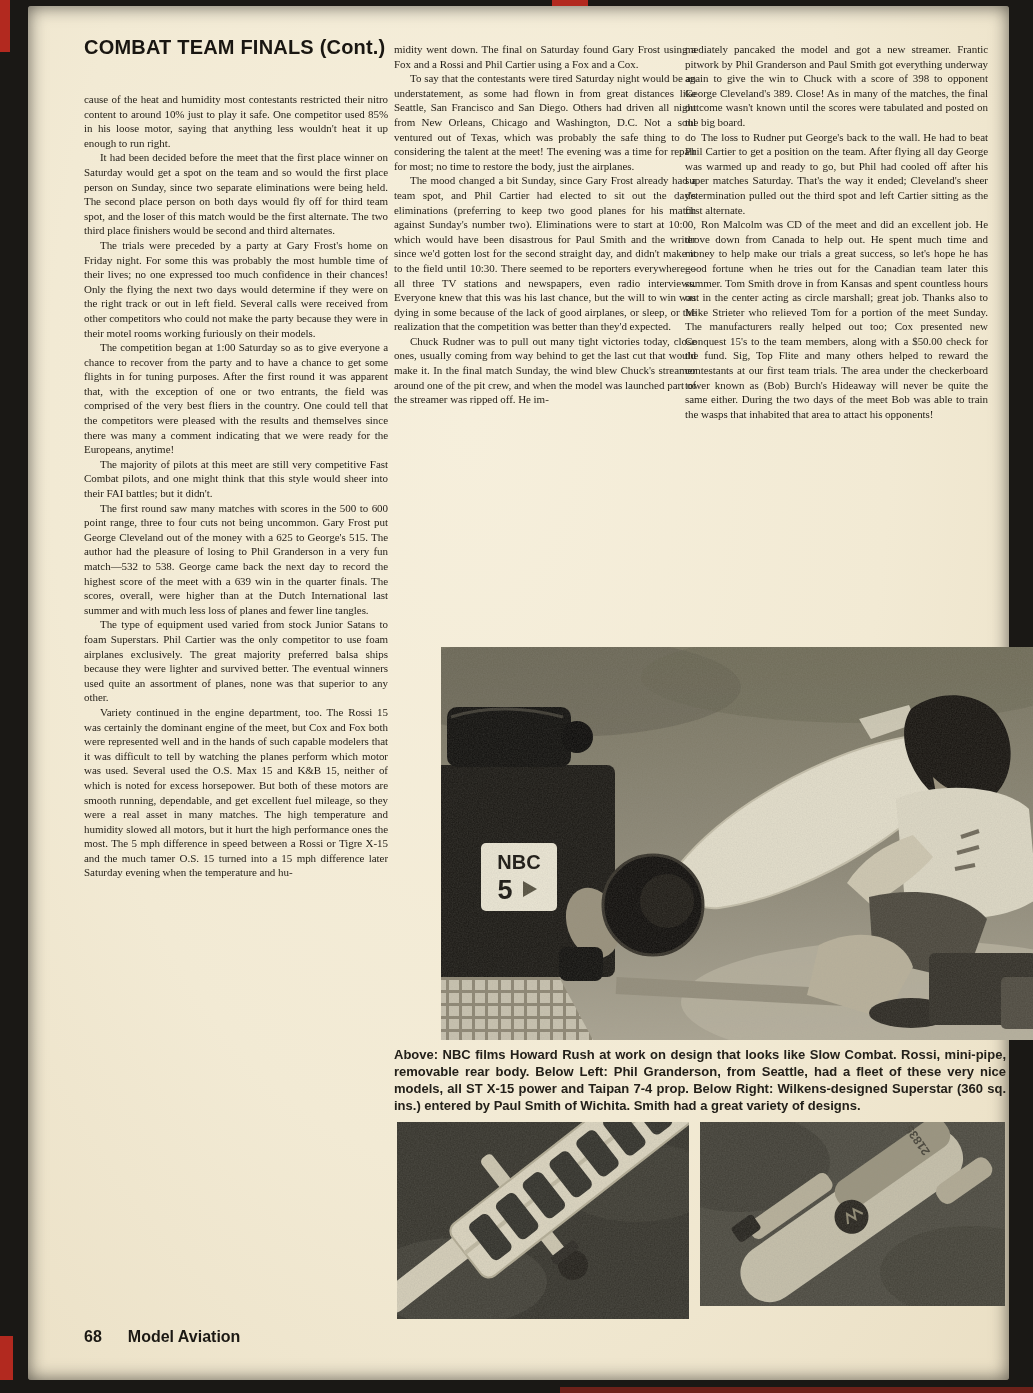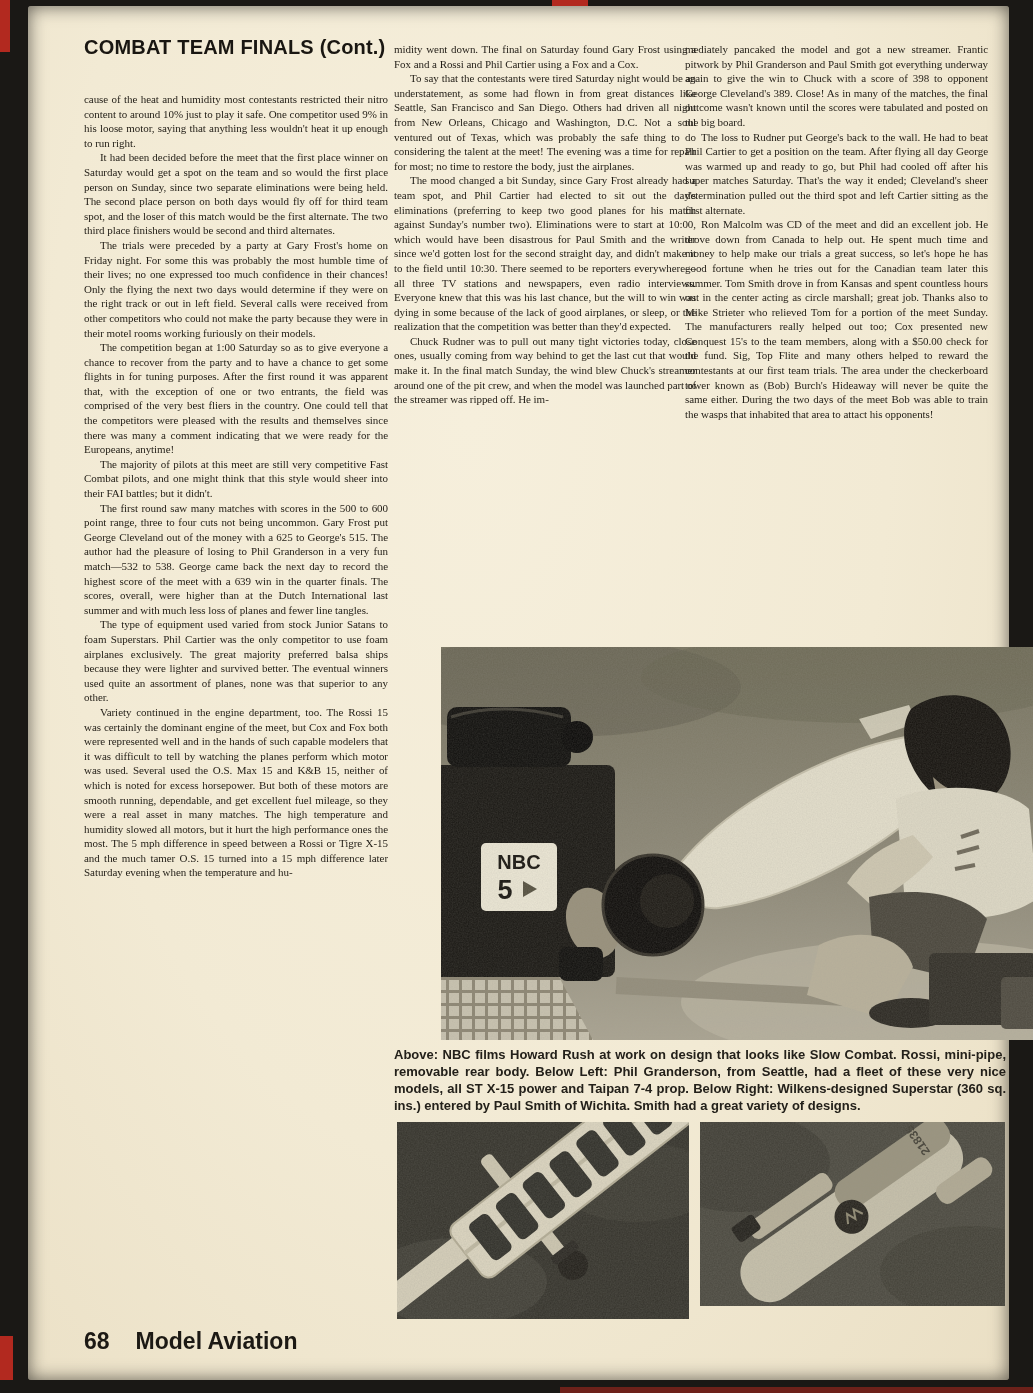--- a/index.html
+++ b/index.html
@@ -29,33 +29,33 @@
   .photo svg{display:block;}
   .photo-main{left:369px;top:641px;width:608px;height:393px;margin-left:44px;}
   .photo-bl{left:369px;top:1116px;width:292px;height:197px;}
   .photo-br{left:672px;top:1116px;width:305px;height:184px;}
 
   .caption{position:absolute;left:366px;top:1040px;width:612px;margin:0;
            font-family:"Liberation Sans",sans-serif;font-weight:bold;
            font-size:13px;line-height:17px;color:#23201a;text-align:justify;}
   .footer{position:absolute;left:56px;top:1322px;
           font-family:"Liberation Sans",sans-serif;font-weight:bold;
-          font-size:23px;color:#1c1914;}
+          font-size:16px;color:#1c1914;}
   .footer .mag{margin-left:26px;}
 </style>
 </head>
 <body>
 
 <div class="scan">
   <div class="page">
 
     <h1 class="title">COMBAT TEAM FINALS (Cont.)</h1>
 
     <div class="col col1">
-      <p>cause of the heat and humidity most contestants restricted their nitro content to around 10% just to play it safe. One competitor used 9% in his loose motor, saying that anything less wouldn't heat it up enough to run right.</p>
+      <p>cause of the heat and humidity most contestants restricted their nitro content to around 10% just to play it safe. One competitor used 85% in his loose motor, saying that anything less wouldn't heat it up enough to run right.</p>
       <p>It had been decided before the meet that the first place winner on Saturday would get a spot on the team and so would the first place person on Sunday, since two separate eliminations were being held. The second place person on both days would fly off for third team spot, and the loser of this match would be the first alternate. The two third place finishers would be second and third alternates.</p>
       <p>The trials were preceded by a party at Gary Frost's home on Friday night. For some this was probably the most humble time of their lives; no one expressed too much confidence in their chances! Only the flying the next two days would determine if they were on the right track or out in left field. Several calls were received from other competitors who could not make the party because they were in their motel rooms working furiously on their models.</p>
       <p>The competition began at 1:00 Saturday so as to give everyone a chance to recover from the party and to have a chance to get some flights in for tuning purposes. After the first round it was apparent that, with the exception of one or two entrants, the field was comprised of the very best fliers in the country. One could tell that the competitors were pleased with the results and themselves since there was many a comment indicating that we were ready for the Europeans, anytime!</p>
       <p>The majority of pilots at this meet are still very competitive Fast Combat pilots, and one might think that this style would sheer into their FAI battles; but it didn't.</p>
       <p>The first round saw many matches with scores in the 500 to 600 point range, three to four cuts not being uncommon. Gary Frost put George Cleveland out of the money with a 625 to George's 515. The author had the pleasure of losing to Phil Granderson in a very fun match—532 to 538. George came back the next day to record the highest score of the meet with a 639 win in the quarter finals. The scores, overall, were higher than at the Dutch International last summer and with much less loss of planes and fewer line tangles.</p>
       <p>The type of equipment used varied from stock Junior Satans to foam Superstars. Phil Cartier was the only competitor to use foam airplanes exclusively. The great majority preferred balsa ships because they were lighter and survived better. The eventual winners used quite an assortment of planes, none was that superior to any other.</p>
       <p>Variety continued in the engine department, too. The Rossi 15 was certainly the dominant engine of the meet, but Cox and Fox both were represented well and in the hands of such capable modelers that it was difficult to tell by watching the planes perform which motor was used. Several used the O.S. Max 15 and K&amp;B 15, neither of which is noted for excess horsepower. But both of these motors are smooth running, dependable, and get excellent fuel mileage, so they were a real asset in many matches. The high temperature and humidity slowed all motors, but it hurt the high performance ones the most. The 5 mph difference in speed between a Rossi or Tigre X-15 and the much tamer O.S. 15 turned into a 15 mph difference later Saturday evening when the temperature and hu-</p>
     </div>
 
     <div class="col col2">

